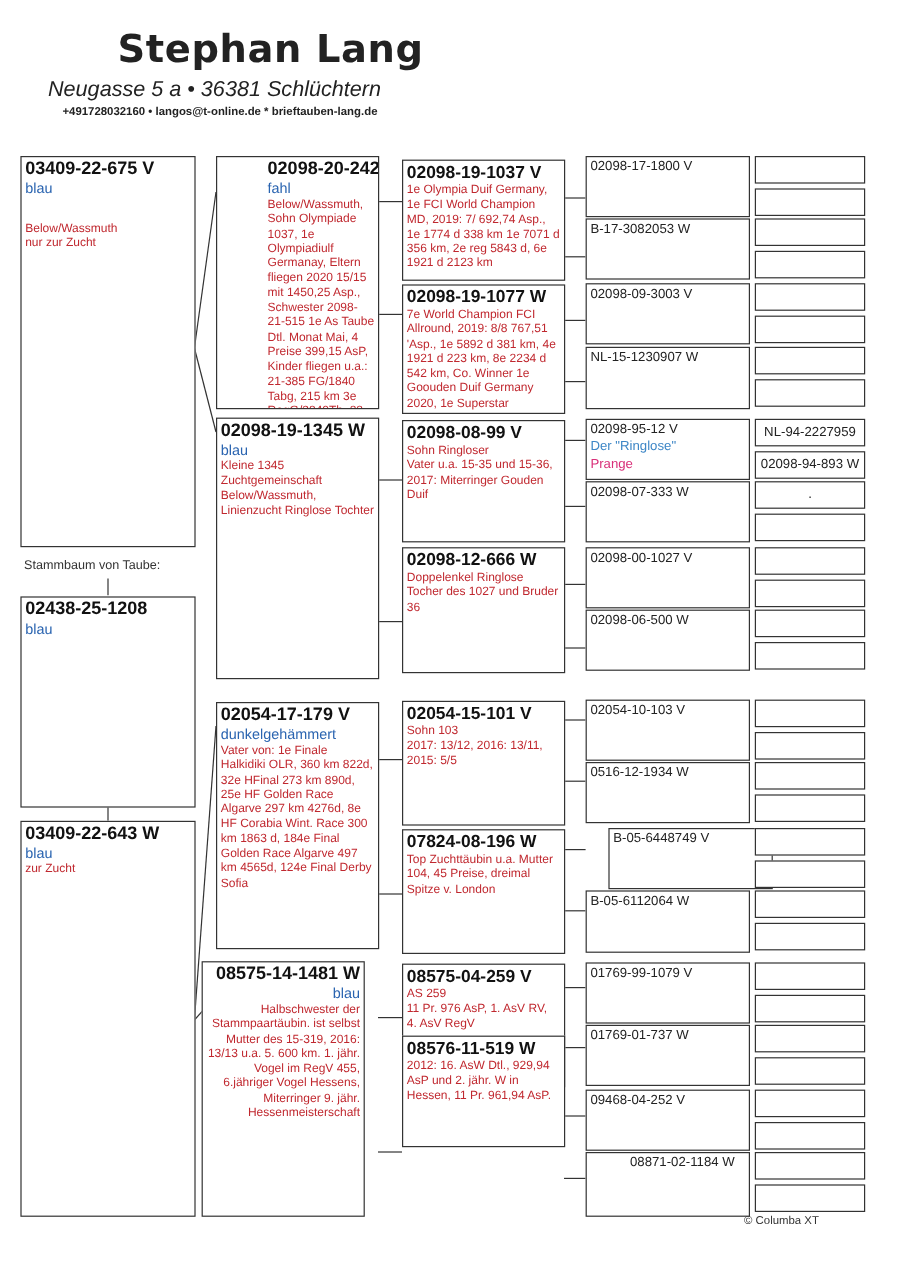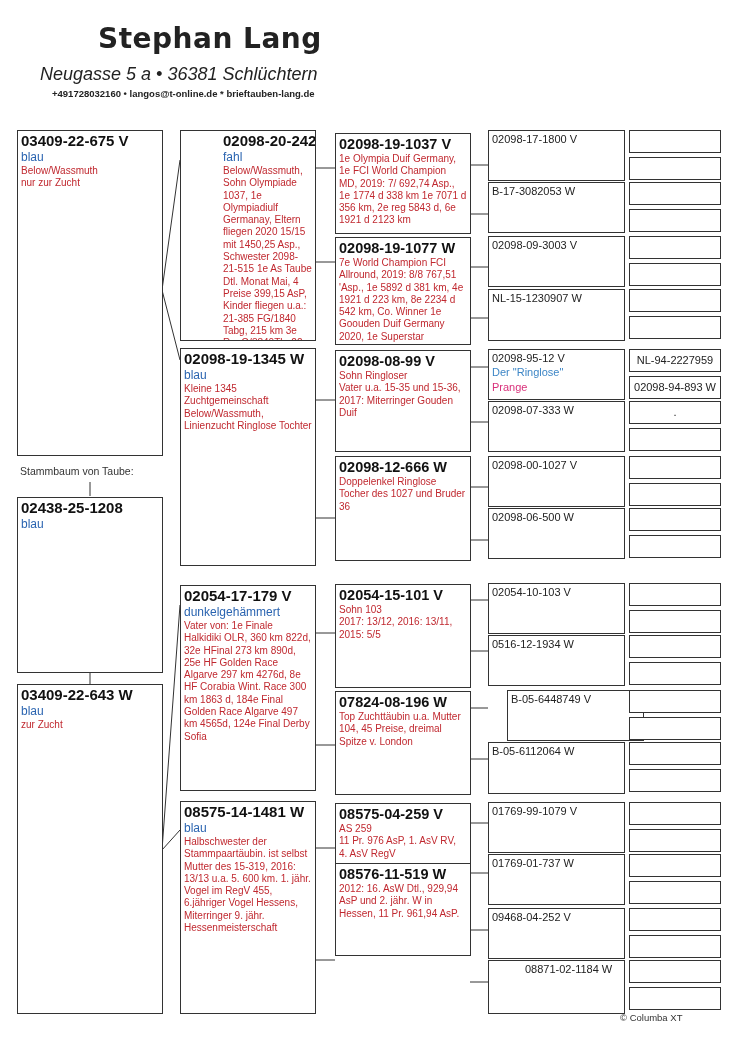--- a/index.html
+++ b/index.html
@@ -1,17 +1,17 @@
 <!DOCTYPE html>
 <html><head>
 <meta charset="utf-8">
 <style>
   html,body{margin:0;padding:0;background:#fff;}
   body{width:750px;height:1060px;position:relative;overflow:hidden;font-family:"Liberation Sans",sans-serif;color:#111;}
-  .hdr-name{position:absolute;left:98px;top:22px;font-family:"DejaVu Sans",sans-serif;font-weight:bold;font-size:28px;letter-spacing:0.5px;color:#222;}
+  .hdr-name{position:absolute;left:98px;top:22px;font-family:"DejaVu Sans",sans-serif;font-weight:bold;font-size:32px;letter-spacing:0.5px;color:#222;}
   .hdr-addr{position:absolute;left:40px;top:64px;font-size:18px;font-style:italic;color:#222;}
   .hdr-contact{position:absolute;left:52px;top:88px;font-size:9.5px;font-weight:bold;color:#222;}
   .box{position:absolute;border:1.2px solid #333;background:#fff;box-sizing:border-box;overflow:hidden;padding:1px 3px;}
   .ring{font-weight:bold;font-size:15px;line-height:17px;color:#111;white-space:nowrap;}
   .ring3{font-weight:bold;font-size:14.5px;line-height:18px;}
   .color{color:#2a64b0;font-size:12px;line-height:16px;}
   .note{color:#c0282f;font-size:10px;line-height:12.3px;}
   .small{font-size:11px;line-height:14px;color:#222;}
   .sub-blue{color:#3d86c6;font-size:11px;line-height:15px;}
   .sub-pink{color:#d9307a;font-size:11px;line-height:15px;}
@@ -64,21 +64,21 @@
     <line x1="470" y1="823" x2="488" y2="823"></line>
     <line x1="470" y1="873" x2="488" y2="873"></line>
     <line x1="470" y1="930" x2="488" y2="930"></line>
     <line x1="470" y1="982" x2="488" y2="982"></line>
   </g>
 </svg>
 
 <div class="box" style="left:17px;top:130px;width:146px;height:326px;">
   <div class="ring">03409-22-675 V</div>
   <div class="color">blau</div>
-  <div class="note" style="white-space:pre-line;">Below/Wassmuth
+  <div class="note" style="white-space:pre-line;margin-top:20px;">Below/Wassmuth
 nur zur Zucht</div>
 </div>
 
 <div class="label" style="left:20px;top:465px;">Stammbaum von Taube:</div>
 
 <div class="box" style="left:17px;top:497px;width:146px;height:176px;">
   <div class="ring">02438-25-1208</div>
   <div class="color">blau</div>
 </div>
 
@@ -96,21 +96,21 @@
 <div class="box" style="left:180px;top:348px;width:136px;height:218px;">
   <div class="ring">02098-19-1345 W</div>
   <div class="color">blau</div>
   <div class="note">Kleine 1345 Zuchtgemeinschaft Below/Wassmuth, Linienzucht Ringlose Tochter</div>
 </div>
 <div class="box" style="left:180px;top:585px;width:136px;height:206px;">
   <div class="ring">02054-17-179 V</div>
   <div class="color">dunkelgehämmert</div>
   <div class="note">Vater von: 1e Finale Halkidiki OLR, 360 km 822d, 32e HFinal 273 km 890d, 25e HF Golden Race Algarve 297 km 4276d, 8e HF Corabia Wint. Race 300 km 1863 d, 184e Final Golden Race Algarve 497 km 4565d, 124e Final Derby Sofia</div>
 </div>
-<div class="box" style="left:180px;top:801px;width:136px;height:213px;">
+<div class="box" style="left:168px;top:801px;width:136px;height:213px;text-align:right;">
   <div class="ring">08575-14-1481 W</div>
   <div class="color">blau</div>
   <div class="note">Halbschwester der Stammpaartäubin. ist selbst Mutter des 15-319, 2016: 13/13 u.a. 5. 600 km. 1. jähr. Vogel im RegV 455, 6.jähriger Vogel Hessens, Miterringer 9. jähr. Hessenmeisterschaft</div>
 </div>
 
 <div class="box" style="left:335px;top:133px;width:136px;height:101px;">
   <div class="ring ring3">02098-19-1037 V</div>
   <div class="note" style="white-space:pre-line;">1e Olympia Duif Germany, 1e FCI World Champion MD, 2019: 7/ 692,74 Asp., 1e 1774 d 338 km 1e 7071 d 356 km, 2e reg 5843 d, 6e 1921 d 2123 km</div>
 </div>
 <div class="box" style="left:335px;top:237px;width:136px;height:108px;">

